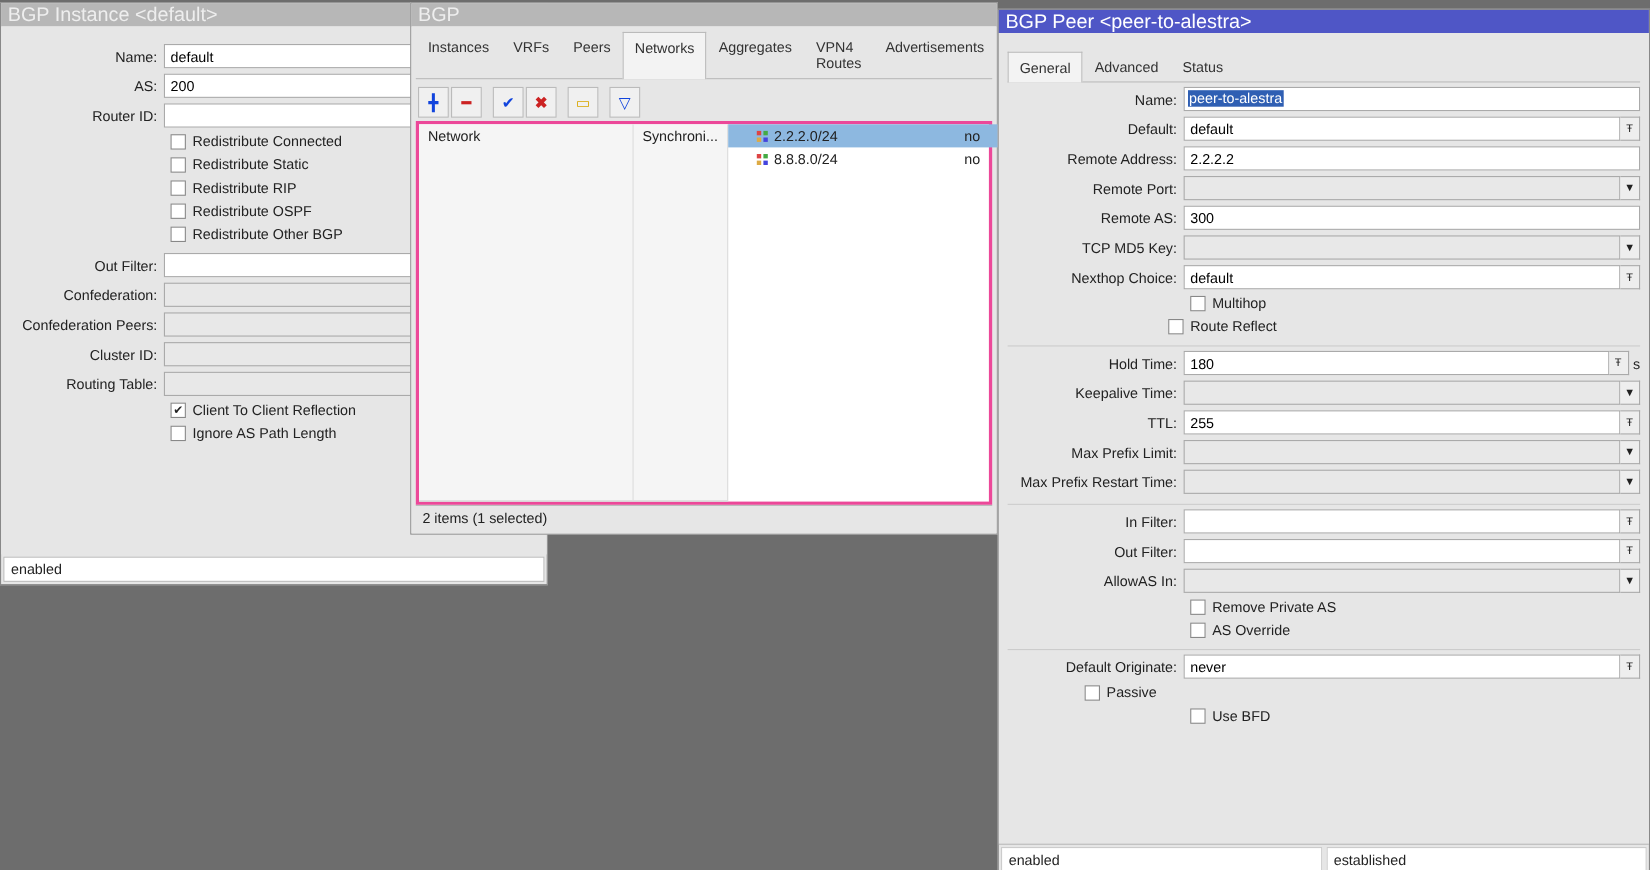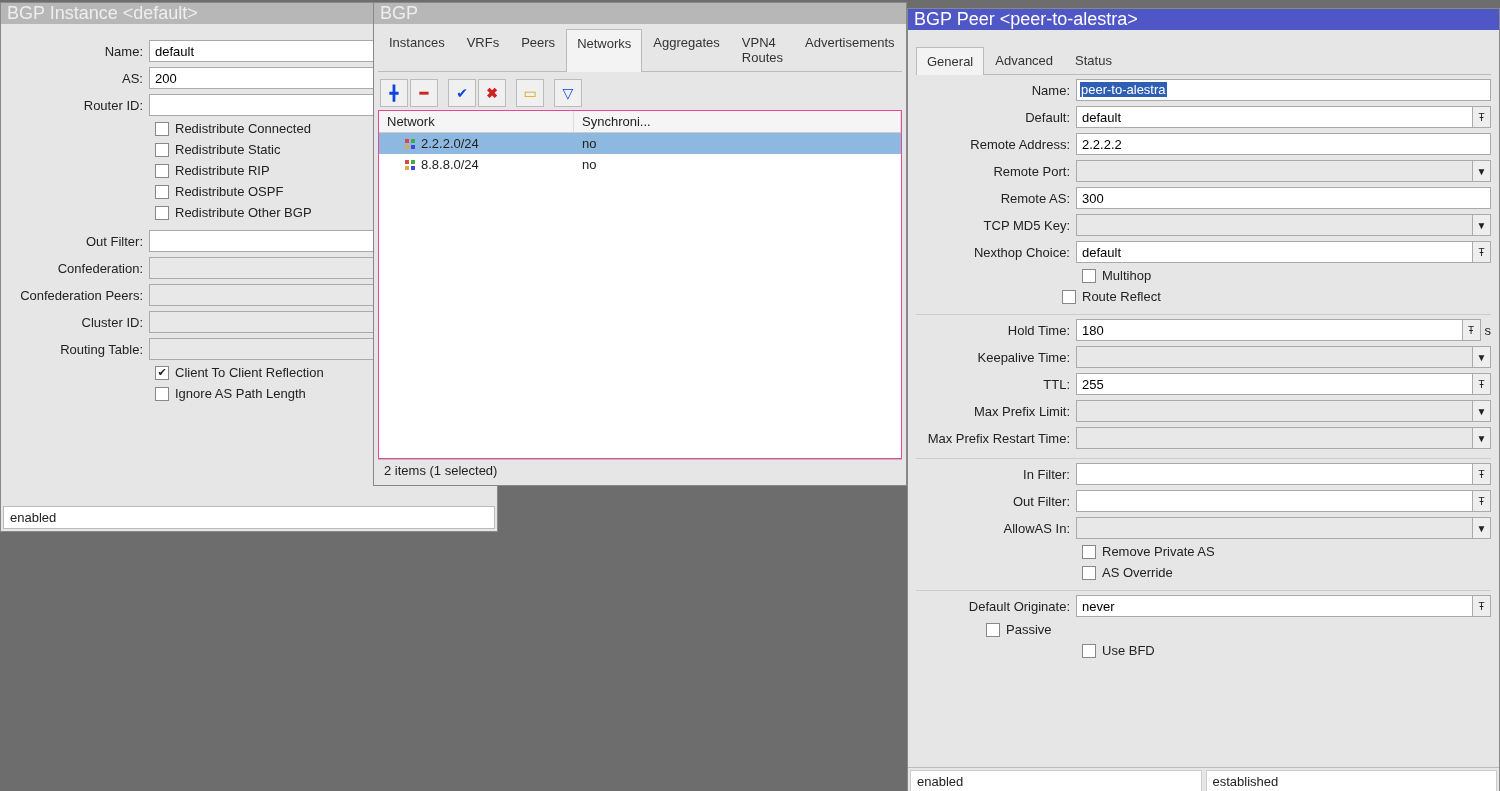--- a/index.html
+++ b/index.html
@@ -50,31 +50,31 @@
 .tbtn {
   width: 28px; height: 28px;
   border: 1px solid #bbb;
   background: #f0f0f0;
   display:flex; align-items:center; justify-content:center;
   font-size:14px;
   cursor: default;
 }
 .table {
   flex: 1;
-  border: 1px solid #ec4899;
+  border: 3px solid #ec4899;
   background: #fff;
-  display:flex; flex-direction:column;
+  display:flex; flex-direction:row;
 }
 .thead { display:flex; border-bottom:1px solid #ccc; background:#f5f5f5;}
 .th { padding:3px 8px; border-right:1px solid #ddd; font-size:13px;}
 .th.c1{width:195px;} .th.c2{flex:1;}
 .tbody{flex:1;}
 .trow{display:flex; height:21px; align-items:center;}
 .trow.sel{background:#8db8e0;}
-.trow .td{padding:0 8px; font-size:13px;}
+.trow .td{padding:0 20px; font-size:13px;}
 .trow .td.c1{width:195px; display:flex; align-items:center; gap:6px; padding-left:26px;}
 .trow .td.c2{flex:1;}
 .routeicon{width:10px;height:10px;display:inline-block;position:relative;}
 .routeicon::before,.routeicon::after{content:"";position:absolute;width:4px;height:4px;}
 .routeicon::before{background:#d44;top:0;left:0; box-shadow:6px 6px 0 #44d;}
 .routeicon::after{background:#4a4;top:0;left:6px; box-shadow:-6px 6px 0 #da4;}
 .statusbar{border-top:1px solid #bbb; padding:3px 6px; font-size:13px; background:#e6e6e6;}
 
 .frow{display:flex; align-items:center; margin-bottom:5px;}
 .flabel{width:140px; text-align:right; padding-right:6px; font-size:13px;}

